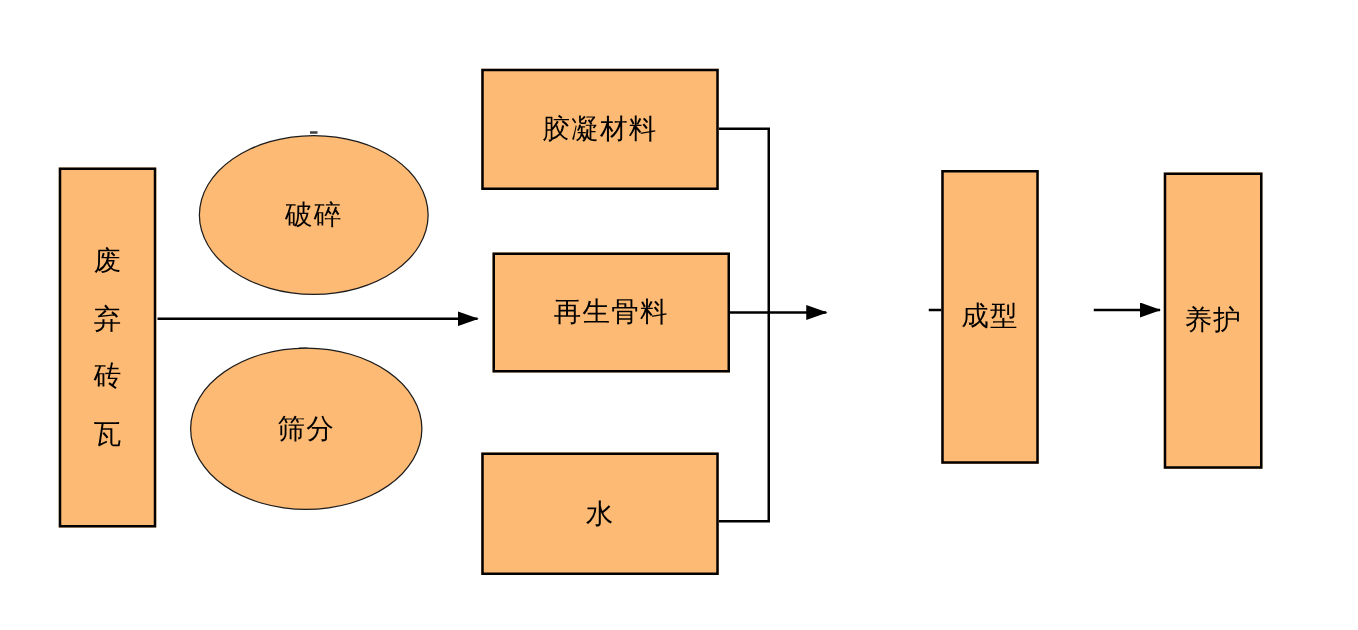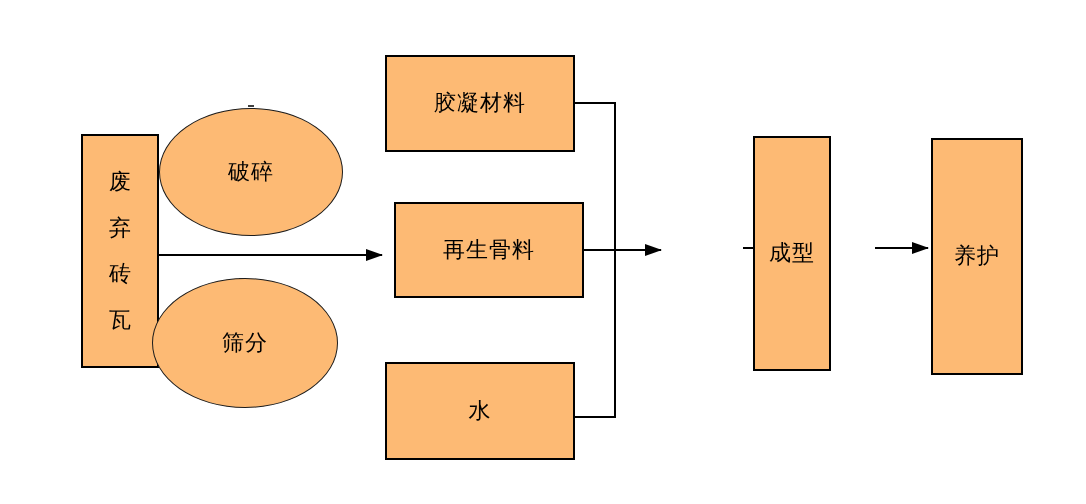--- a/index.html
+++ b/index.html
@@ -41,29 +41,29 @@
     white-space: nowrap;
   }
   .vertical .node-label {
     width: 26px;
     white-space: normal;
     word-break: break-all;
     line-height: 46px;
     letter-spacing: 0;
   }
   
-  .n-waste     { left: 47px;  top: 134px; width: 78px;  height: 234px; margin-left: 34px; }
+  .n-waste     { left: 47px;  top: 134px; width: 78px;  height: 288px; }
   .n-crush     { left: 159px; top: 108px; width: 184px; height: 128px; }
   .n-sieve     { left: 152px; top: 278px; width: 186px; height: 130px; }
   .n-cement    { left: 385px; top: 55px;  width: 190px; height: 97px;  }
   .n-aggregate { left: 394px; top: 202px; width: 190px; height: 96px;  }
   .n-water     { left: 385px; top: 362px; width: 190px; height: 98px;  }
   .n-mix       { left: 664px; top: 133px; width: 79px;  height: 237px; }
   .n-form      { left: 753px; top: 136px; width: 78px;  height: 235px; }
-  .n-cure      { left: 931px; top: 138px; width: 92px;  height: 237px; }
+  .n-cure      { left: 931px; top: 138px; width: 79px;  height: 237px; }
 
   .connector-layer {
     position: absolute;
     left: 0;
     top: 0;
     width: 1086px;
     height: 504px;
     pointer-events: none;
   }
 </style>

